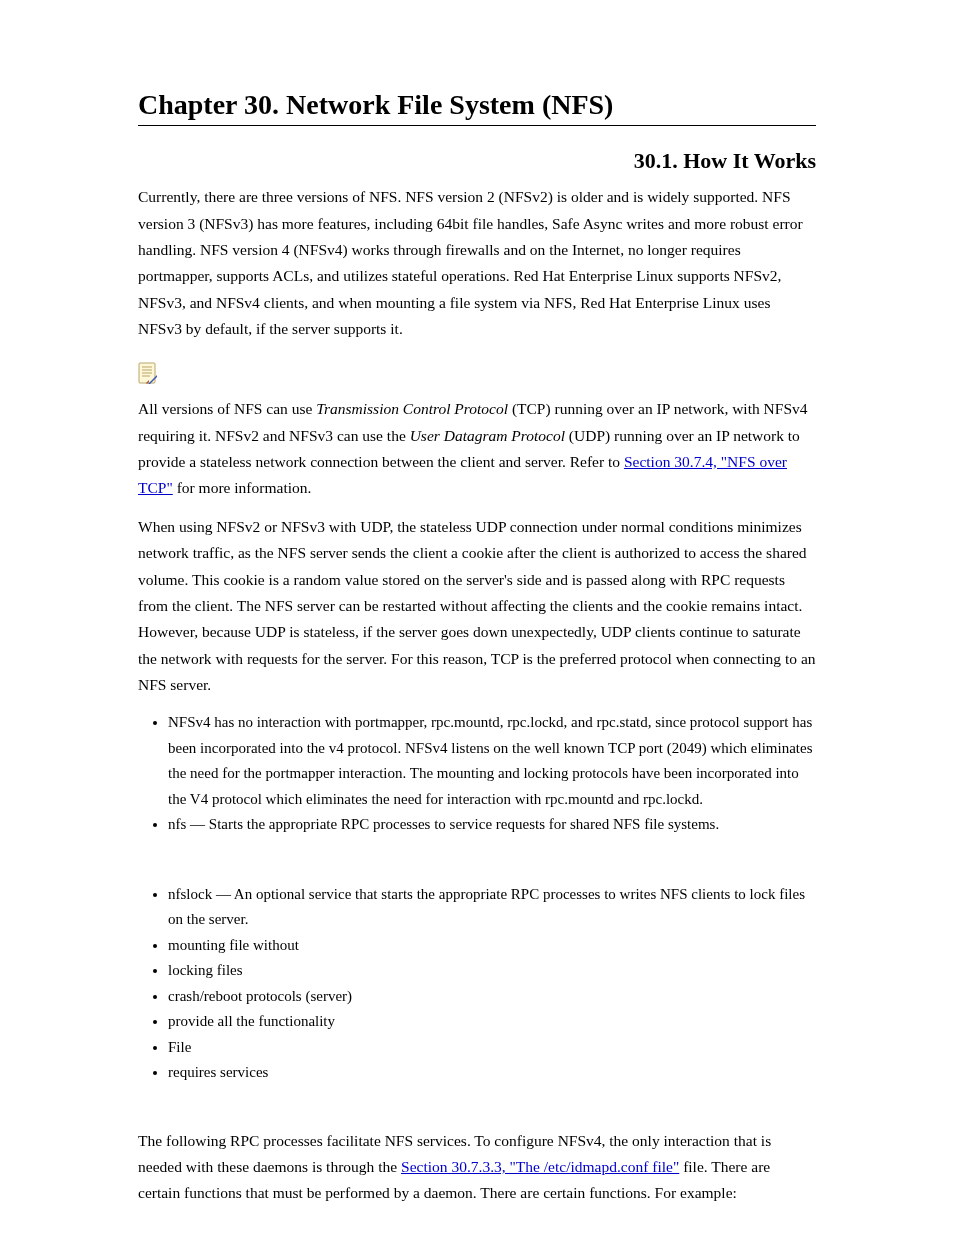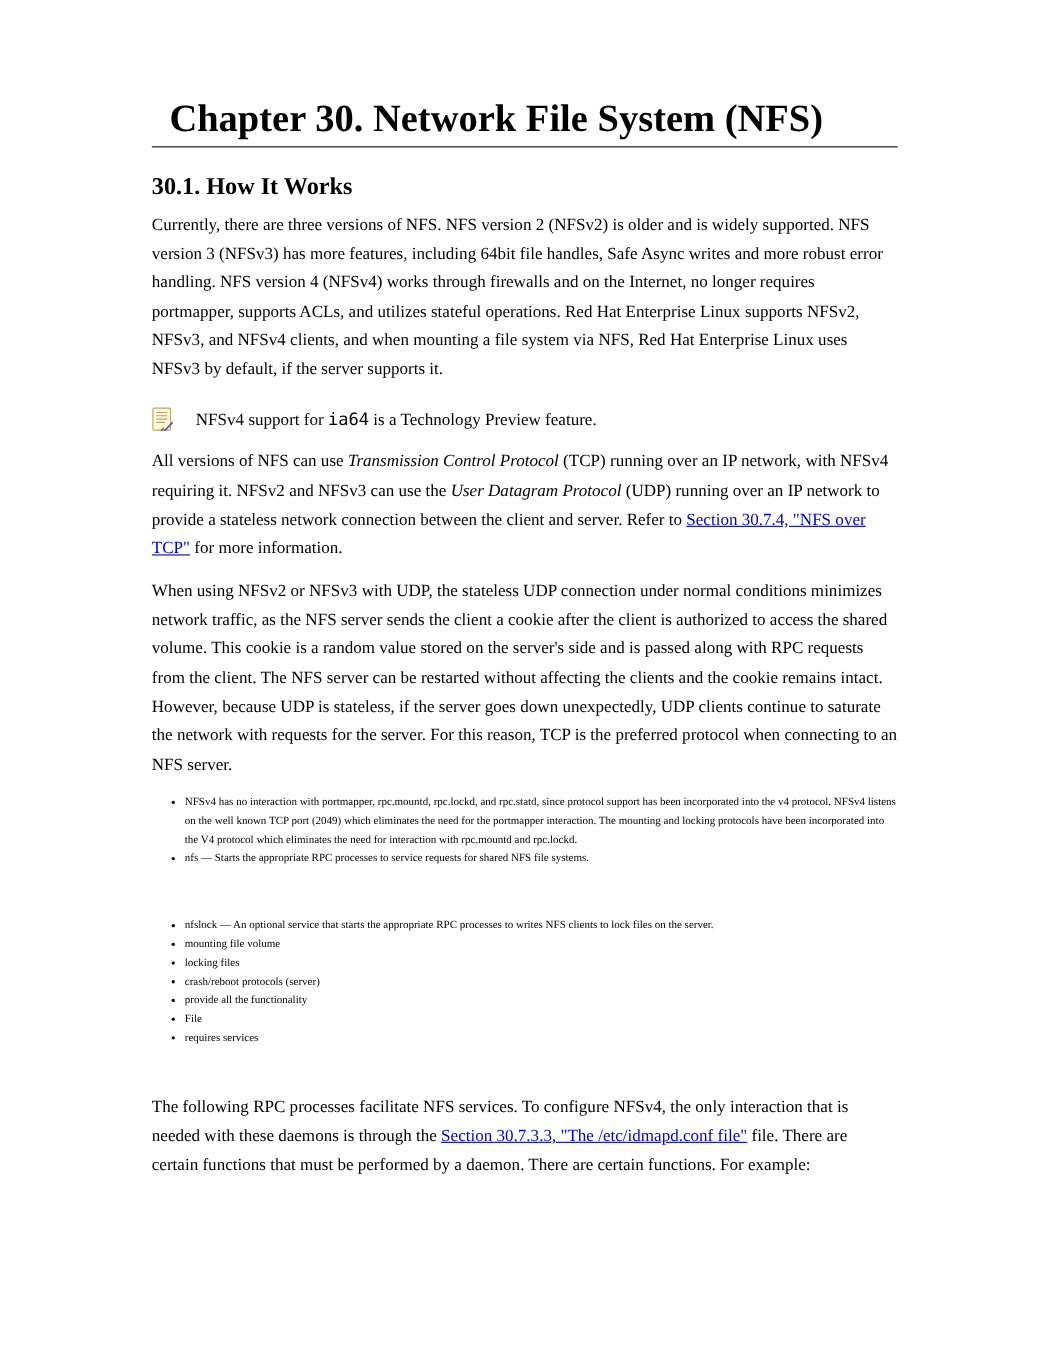--- a/index.html
+++ b/index.html
@@ -7,34 +7,35 @@
       padding: 0;
       font-family: "Times New Roman", Times, serif;
       background: #ffffff;
       width: 954px;
     }
     .page {
       padding: 90px 138px 60px 138px;
       width: 678px;
     }
     h1 {
-      font-size: 35px;
+      font-size: 28px;
       font-weight: bold;
-      margin: 0 0 6px 16px;
+      margin: 0 0 6px 0;
       line-height: 1.05;
     }
     hr.rule {
       border: none;
       border-top: 1px solid #000;
       margin: 0 0 10px 0;
     }
     h2 {
       font-size: 22px;
       font-weight: bold;
       margin: 22px 0 10px 0;
+      text-align: right;
     }
     p {
       font-size: 15.5px;
       line-height: 1.7;
       margin: 0 0 12px 0;
     }
     .note-row {
       display: flex;
       align-items: flex-start;
       margin: 18px 0 12px 0;
@@ -50,21 +51,21 @@
     }
     a.link {
       color: #0000cc;
       text-decoration: underline;
     }
     ul {
       margin: 0 0 12px 0;
       padding-left: 30px;
     }
     li {
-      font-size: 10px;
+      font-size: 15px;
       line-height: 1.7;
       margin: 0;
       padding-left: 0;
     }
     .li-gap { margin-bottom: 44px; }
     .see-also {
       font-size: 15.5px;
       line-height: 1.7;
       margin-top: 42px;
     }
@@ -89,33 +90,32 @@
         <rect x="1" y="1" width="16" height="20" rx="1" fill="#fff8d8" stroke="#b8a56a" stroke-width="1"></rect>
         <line x1="4" y1="5" x2="14" y2="5" stroke="#b8a56a" stroke-width="1"></line>
         <line x1="4" y1="8" x2="14" y2="8" stroke="#b8a56a" stroke-width="1"></line>
         <line x1="4" y1="11" x2="14" y2="11" stroke="#b8a56a" stroke-width="1"></line>
         <line x1="4" y1="14" x2="12" y2="14" stroke="#b8a56a" stroke-width="1"></line>
         <polygon points="10,22 19,13 19,15 12,22" fill="#3a55b8"></polygon>
         <polygon points="8,21 11,18 11,20 9,22" fill="#a85c2a"></polygon>
       </svg>
     </div>
     <div>
-      <div class="note-text"><span>NFSv4 support for </span><span style="font-family: monospace;">ia64</span><span> is a Technology Preview feature.</span></div>
     </div>
   </div>
 
   <p><span>All versions of NFS can use </span><em>Transmission Control Protocol</em><span> (TCP) running over an IP network, with NFSv4 requiring it. NFSv2 and NFSv3 can use the </span><em>User Datagram Protocol</em><span> (UDP) running over an IP network to provide a stateless network connection between the client and server. Refer to </span><a class="link" href="#">Section 30.7.4, "NFS over TCP"</a><span> for more information.</span></p>
 
   <p>When using NFSv2 or NFSv3 with UDP, the stateless UDP connection under normal conditions minimizes network traffic, as the NFS server sends the client a cookie after the client is authorized to access the shared volume. This cookie is a random value stored on the server's side and is passed along with RPC requests from the client. The NFS server can be restarted without affecting the clients and the cookie remains intact. However, because UDP is stateless, if the server goes down unexpectedly, UDP clients continue to saturate the network with requests for the server. For this reason, TCP is the preferred protocol when connecting to an NFS server.</p>
 
   <ul>
     <li>NFSv4 has no interaction with portmapper, rpc.mountd, rpc.lockd, and rpc.statd, since protocol support has been incorporated into the v4 protocol. NFSv4 listens on the well known TCP port (2049) which eliminates the need for the portmapper interaction. The mounting and locking protocols have been incorporated into the V4 protocol which eliminates the need for interaction with rpc.mountd and rpc.lockd.</li>
     <li class="li-gap">nfs — Starts the appropriate RPC processes to service requests for shared NFS file systems.</li>
     <li>nfslock — An optional service that starts the appropriate RPC processes to writes NFS clients to lock files on the server.</li>
-    <li>mounting file volume</li>
+    <li>mounting file without</li>
     <li>locking files</li>
     <li>crash/reboot protocols (server)</li>
     <li>provide all the functionality</li>
     <li>File</li>
     <li>requires services</li>
   </ul>
 
   <p class="see-also"><span>The following RPC processes facilitate NFS services. To configure NFSv4, the only interaction that is needed with these daemons is through the </span><a class="link" href="#">Section 30.7.3.3, "The /etc/idmapd.conf file"</a><span> file. There are certain functions that must be performed by a daemon. There are certain functions. For example:</span></p>
 
 </div>

